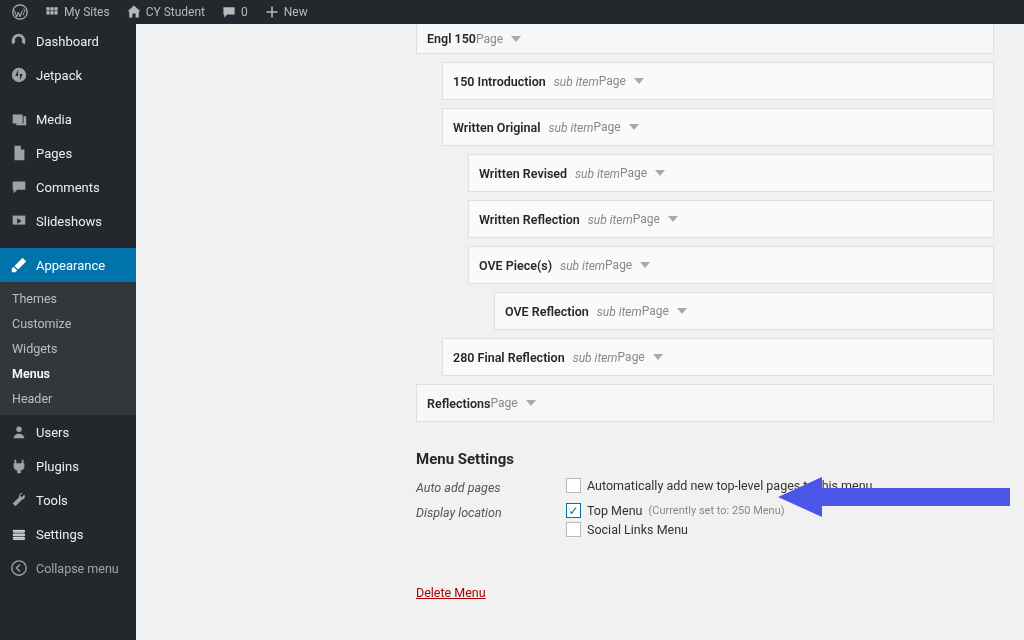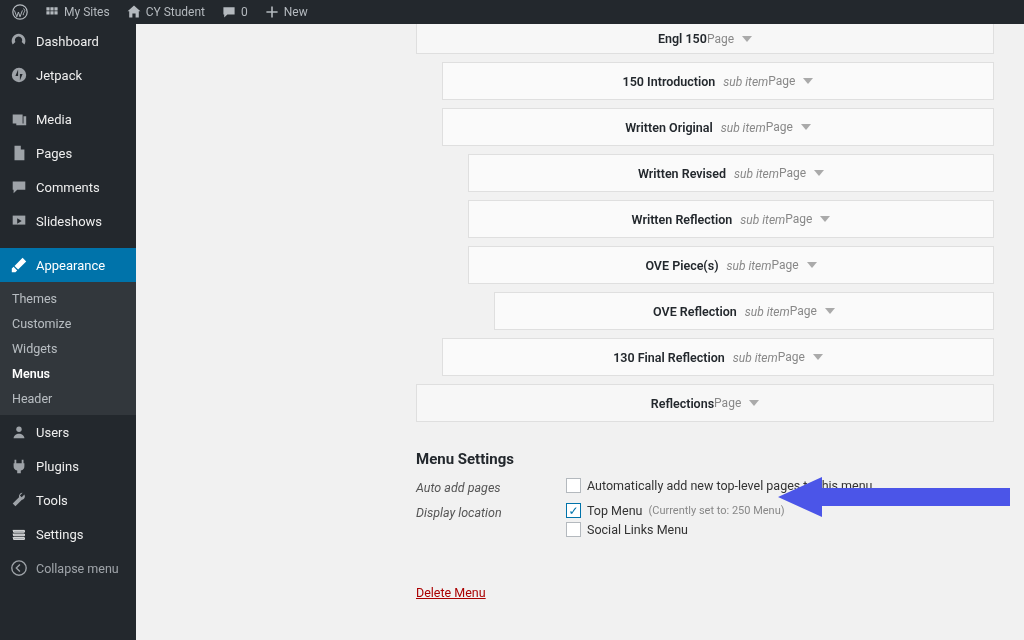--- a/index.html
+++ b/index.html
@@ -88,21 +88,21 @@
     position:absolute;
     top:0; left:280px; right:30px;
   }
   .menu-list { }
   .mi-box {
     background:#fafafa;
     border:1px solid #dfdfdf;
     height:38px;
     display:flex;
     align-items:center;
-    justify-content:center;
+    justify-content:flex-start;
     padding:14px 10px;
     margin-bottom:8px;
     font-size:12.5px;
     color:#23282d;
     cursor:move;
   }
   .mi-box.parent { background:#f7f7f7; }
   .mi-box .left { display:flex; align-items:baseline; gap:8px; min-width:0; }
   .mi-box .title { font-weight:600; color:#23282d; }
   .mi-box .sub { font-style:italic; color:#888; font-size:12px; }
@@ -342,21 +342,21 @@
             <span class="title">OVE Reflection</span>
             <span class="sub">sub item</span>
           </div>
           <div class="right">
             <span class="type">Page</span>
             <span class="toggler"></span>
           </div>
         </div>
         <div class="mi-box indent-1">
           <div class="left">
-            <span class="title">130 Final Reflection</span>
+            <span class="title">280 Final Reflection</span>
             <span class="sub">sub item</span>
           </div>
           <div class="right">
             <span class="type">Page</span>
             <span class="toggler"></span>
           </div>
         </div>
         <div class="mi-box indent-0 parent">
           <div class="left">
             <span class="title">Reflections</span>

